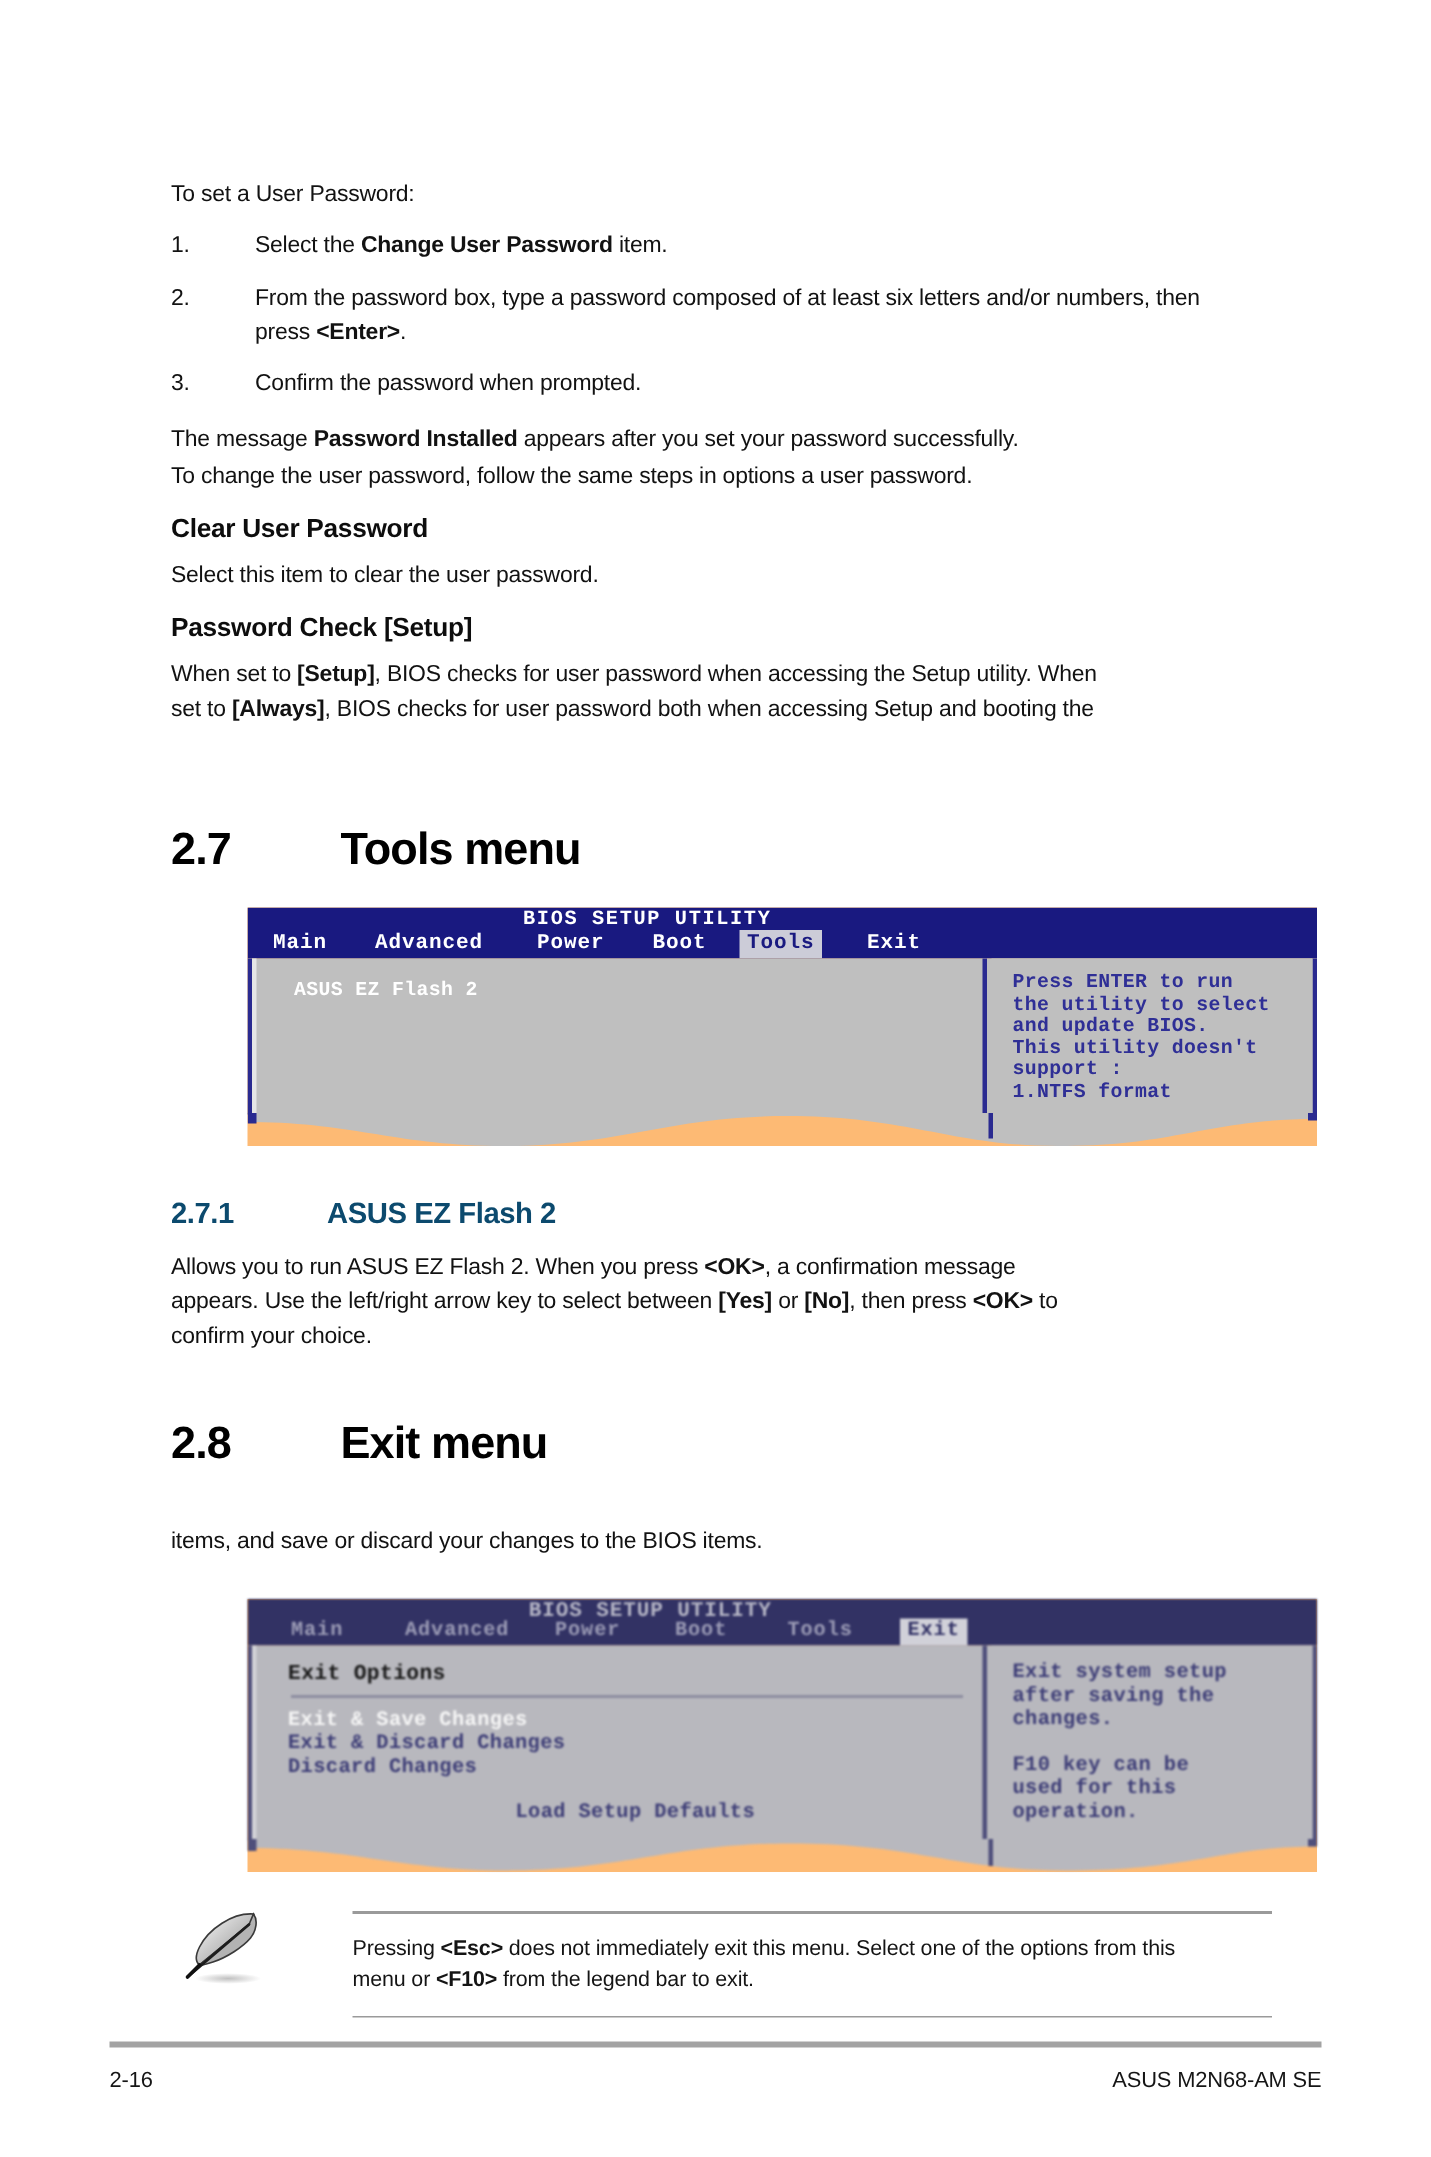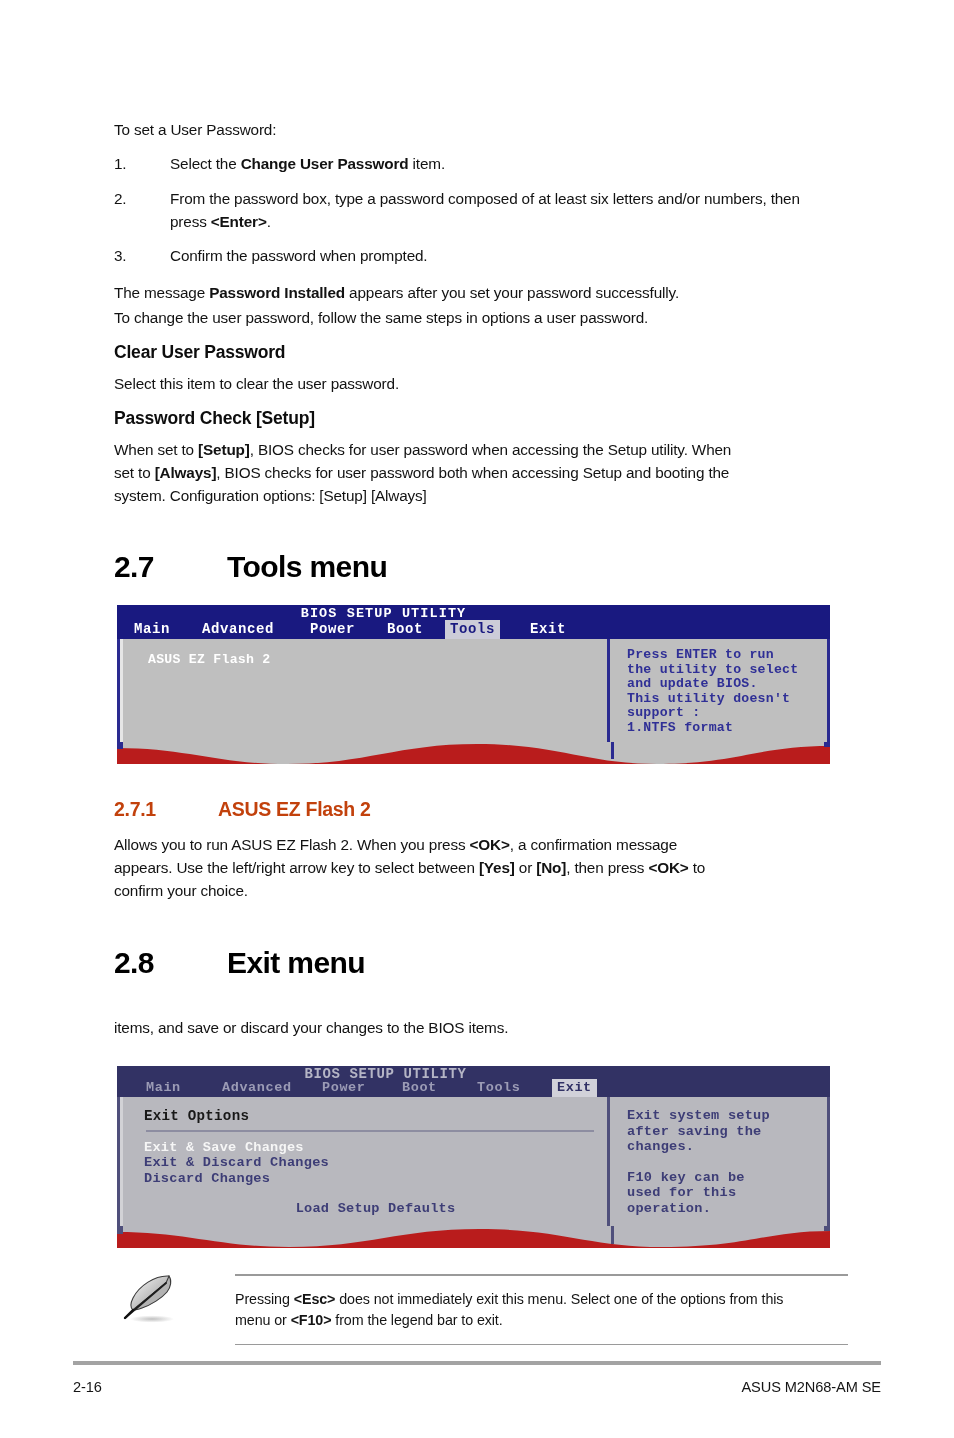--- a/index.html
+++ b/index.html
@@ -72,34 +72,35 @@
   }
   .chapter-head .ch-num {
     display: inline-block;
     width: 113px;
   }
 
   .section-head {
     position: absolute;
     font-size: 19.5px;
     font-weight: bold;
-    color: #c2410c;
+    color: #0c4a6e;
     letter-spacing: -0.3px;
     white-space: nowrap;
   }
   .section-head .sec-num {
     display: inline-block;
     width: 104px;
   }
 
   
   .bios {
     position: absolute;
     width: 713px;
-    background: #b91c1c;
+    background: #fdba74;
+    margin-left: 48px;
   }
   .bios-inner {
     position: relative;
     width: 713px;
     overflow: hidden;
   }
 
   
   .bios-titlebar {
     position: relative;
@@ -295,21 +296,20 @@
   <div class="body-text" style="left:114px; top:282px; width:740px;"><span>The message </span><b>Password Installed</b><span> appears after you set your password successfully.</span></div>
 
   <div class="body-text" style="left:114px; top:307px; width:740px;">To change the user password, follow the same steps in options a user password.</div>
 
   <div class="sub-head" style="left:114px; top:342px;">Clear User Password</div>
   <div class="body-text" style="left:114px; top:373px; width:740px;">Select this item to clear the user password.</div>
 
   <div class="sub-head" style="left:114px; top:408px;">Password Check [Setup]</div>
   <div class="body-text" style="left:114px; top:439px; width:745px;"><span>When set to </span><b>[Setup]</b><span>, BIOS checks for user password when accessing the Setup utility. When</span></div>
   <div class="body-text" style="left:114px; top:462px; width:745px;"><span>set to </span><b>[Always]</b><span>, BIOS checks for user password both when accessing Setup and booting the</span></div>
-  <div class="body-text" style="left:114px; top:485px; width:745px;">system. Configuration options: [Setup] [Always]</div>
 
   <div class="chapter-head" style="left:114px; top:550px;"><span class="ch-num">2.7</span><span>Tools menu</span></div>
 
   <div class="bios" style="left:117px; top:605px;">
     <div class="bios-inner">
       <div class="bios-titlebar">
         <div class="bios-title">BIOS SETUP UTILITY</div>
         <div class="bios-tabs">
           <span class="bios-tab" style="left:12px;">Main</span>
           <span class="bios-tab" style="left:80px;">Advanced</span>

